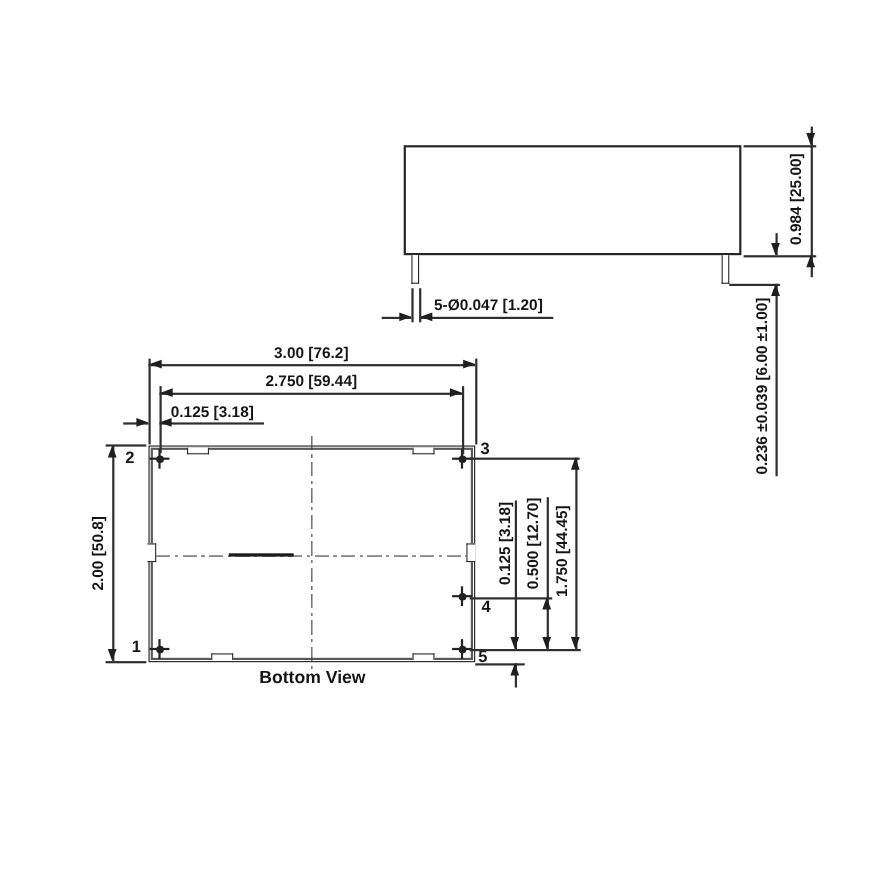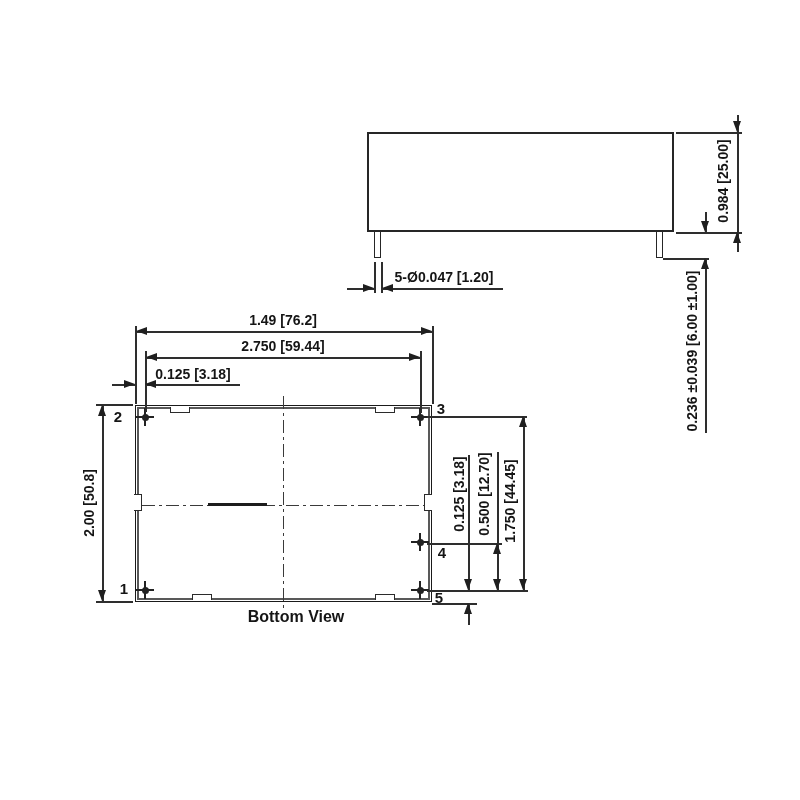--- a/index.html
+++ b/index.html
@@ -103,21 +103,21 @@
     <div class="t plabel" style="left:441px;top:408px;">3</div>
     <div class="t plabel" style="left:124px;top:588px;">1</div>
     <div class="t plabel" style="left:442px;top:552px;">4</div>
     <div class="t plabel" style="left:439px;top:597px;">5</div>
 
     <div class="vl" style="left:135px;top:326px;height:78px;"></div>
     <div class="vl" style="left:432px;top:326px;height:78px;"></div>
     <div class="hl" style="left:135px;top:331px;width:297px;"></div>
     <div class="alt" style="left:136px;top:327px;"></div>
     <div class="art" style="left:421px;top:327px;"></div>
-    <div class="t" style="left:283px;top:320px;">1.49 [76.2]</div>
+    <div class="t" style="left:283px;top:320px;">3.00 [76.2]</div>
 
     <div class="vl" style="left:145px;top:351px;height:61px;"></div>
     <div class="vl" style="left:420px;top:351px;height:62px;"></div>
     <div class="hl" style="left:145px;top:357px;width:275px;"></div>
     <div class="alt" style="left:146px;top:353px;"></div>
     <div class="art" style="left:409px;top:353px;"></div>
     <div class="t" style="left:283px;top:346px;">2.750 [59.44]</div>
 
     <div class="hl" style="left:112px;top:384px;width:23px;"></div>
     <div class="art" style="left:124px;top:380px;"></div>
@@ -146,16 +146,16 @@
     <div class="aup" style="left:493px;top:543px;"></div>
     <div class="adn" style="left:493px;top:579px;"></div>
     <div class="t tv" style="left:484px;top:494px;">0.500 [12.70]</div>
 
     <div class="vl" style="left:468px;top:455px;height:135px;"></div>
     <div class="adn" style="left:464px;top:579px;"></div>
     <div class="vl" style="left:468px;top:603px;height:22px;"></div>
     <div class="aup" style="left:464px;top:603px;"></div>
     <div class="t tv" style="left:459px;top:494px;">0.125 [3.18]</div>
 
-    <div class="t big" style="left:284px;top:617px;margin-left:12px;">Bottom View</div>
+    <div class="t big" style="left:284px;top:617px;">Bottom View</div>
   </div>
 
 </div>
 
 </body></html>

